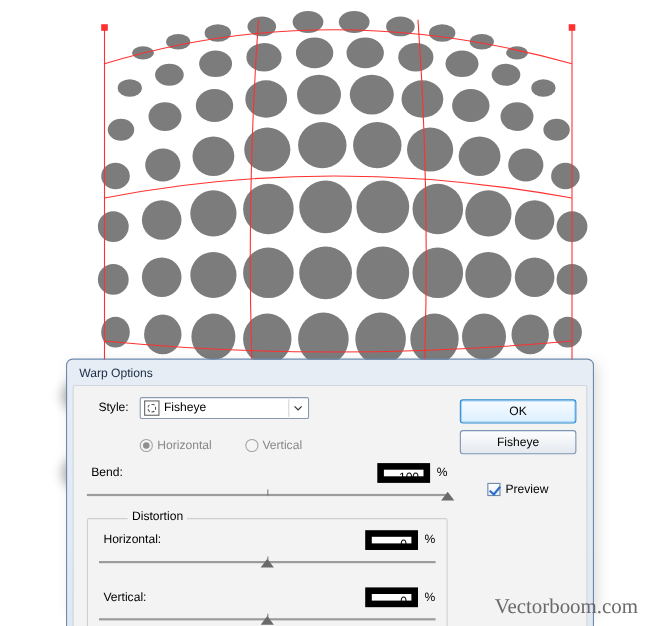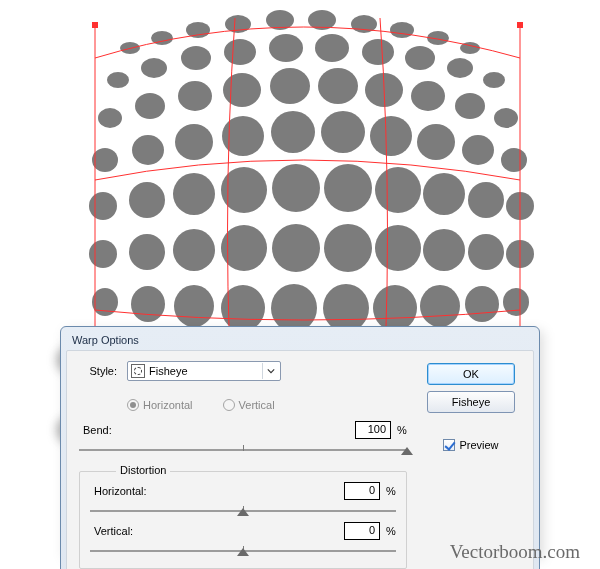--- a/index.html
+++ b/index.html
@@ -113,22 +113,22 @@
   }
   .thumb {
     position: absolute; top: 8px;
     width: 0; height: 0;
     border-left: 6px solid transparent;
     border-right: 6px solid transparent;
     border-bottom: 8px solid #6a6a6a;
     transform: translateX(-6px);
   }
   .val-box {
-    width: 36px; height: 18px;
-    border: 1px solid #000000;
+    width: 48px; height: 18px;
+    border: 6px solid #000000;
     background: #fff;
     text-align: right; padding: 1px 4px;
     font-size: 11px;
   }
   .unit { width: 10px; }
 
   .group {
     border: 1px solid #d0d0d0;
     border-radius: 2px;
     padding: 10px 10px 6px;
@@ -136,21 +136,21 @@
     position: relative;
   }
   .group-title {
     position: absolute; top: -8px; left: 8px;
     background: #f3f3f3;
     padding: 0 4px;
     margin-left: 28px;
   }
 
   .btn {
-    width: 88px; height: 22px;
+    width: 106px; height: 22px;
     border: 1px solid #7e94b3;
     border-radius: 3px;
     background: linear-gradient(#fdfdfd, #e4e9f0);
     text-align: center;
     line-height: 20px;
     font-size: 11px;
     cursor: default;
   }
   .btn.ok {
     border-color: #2d8dcf;
@@ -381,21 +381,21 @@
           <span class="slider-label">Horizontal:</span>
           <span class="val-box" style="margin-left:auto">0</span>
           <span class="unit">%</span>
         </div>
         <div class="slider-wrap">
           <div class="track"></div>
             <div class="tick-center"></div>
           <div class="thumb" style="left:50%"></div>
         </div>
 
-        <div class="slider-line" style="margin-top:0">
+        <div class="slider-line" style="margin-top:12px">
           <span class="slider-label">Vertical:</span>
           <span class="val-box" style="margin-left:auto">0</span>
           <span class="unit">%</span>
         </div>
         <div class="slider-wrap">
           <div class="track"></div>
             <div class="tick-center"></div>
           <div class="thumb" style="left:50%"></div>
         </div>
       </div>

